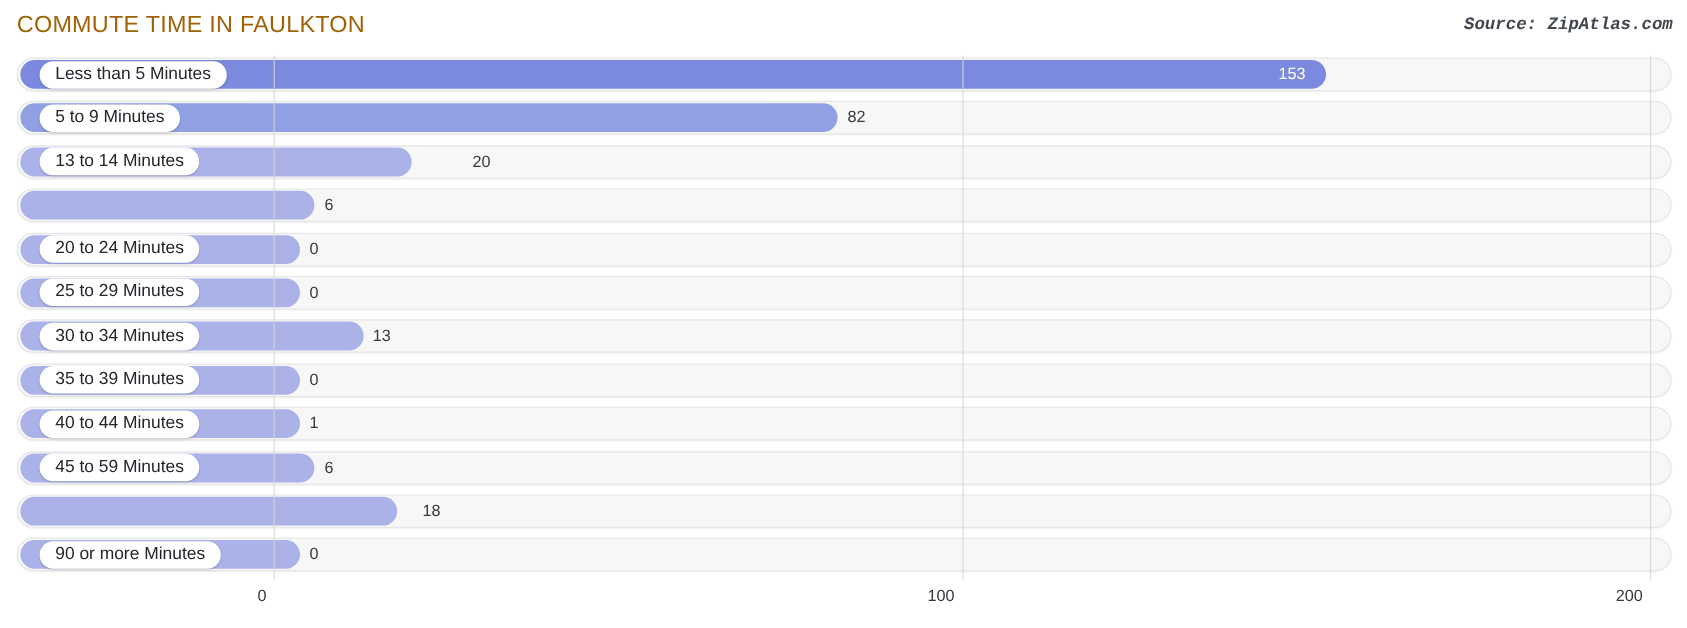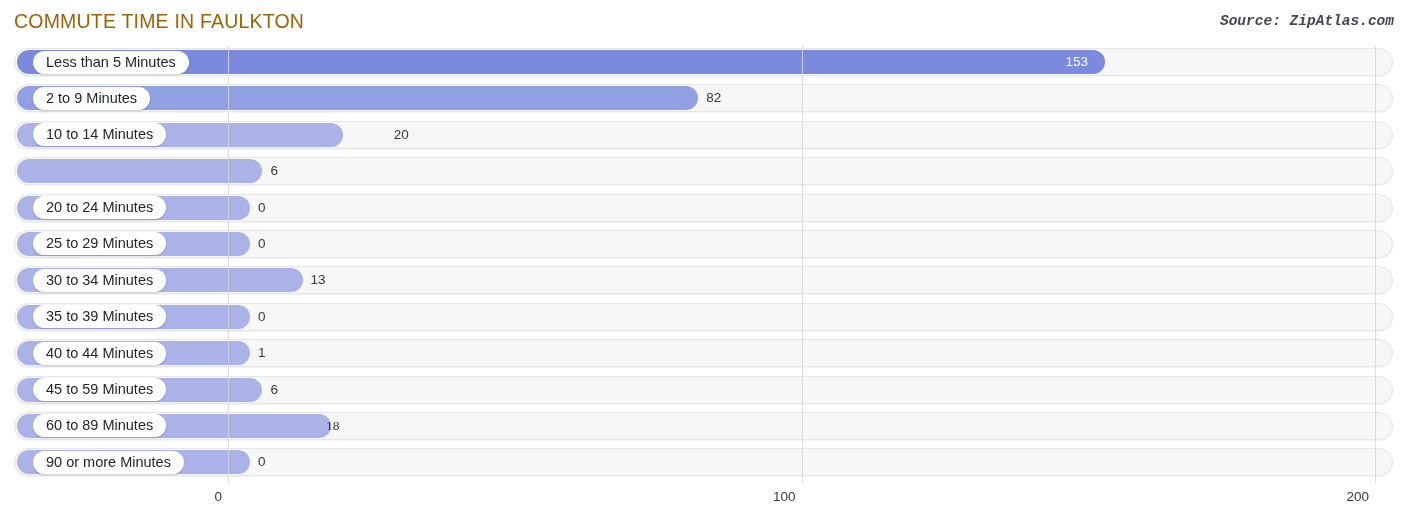--- a/index.html
+++ b/index.html
@@ -181,27 +181,27 @@
   <div id="rows">
       <div class="row">
         <div class="track"></div>
         <div class="bar dark" style="width: 1088.45px;"></div>
         <div class="pill">Less than 5 Minutes</div>
         <div class="val-in" style="left: 1065.45px;">153</div>
       </div>
       <div class="row">
         <div class="track"></div>
         <div class="bar mid" style="width: 681.27px;"></div>
-        <div class="pill">2 to 9 Minutes</div>
+        <div class="pill">5 to 9 Minutes</div>
         <div class="val-out" style="left: 706.27px;">82</div>
       </div>
       <div class="row">
         <div class="track"></div>
         <div class="bar" style="width: 325.7px;"></div>
-        <div class="pill">10 to 14 Minutes</div>
+        <div class="pill">13 to 14 Minutes</div>
         <div class="val-out" style="left: 350.7px; margin-left: 43px;">20</div>
       </div>
       <div class="row">
         <div class="track"></div>
         <div class="bar" style="width: 245.41px;"></div>
         <div class="val-out" style="left: 270.41px;">6</div>
       </div>
       <div class="row">
         <div class="track"></div>
         <div class="bar" style="width: 233px;"></div>
@@ -234,22 +234,21 @@
       </div>
       <div class="row">
         <div class="track"></div>
         <div class="bar" style="width: 245.41px;"></div>
         <div class="pill">45 to 59 Minutes</div>
         <div class="val-out" style="left: 270.41px;">6</div>
       </div>
       <div class="row">
         <div class="track"></div>
         <div class="bar" style="width: 314.23px;"></div>
-        <div class="pill">60 to 89 Minutes</div>
-        <div class="val-out" style="left: 326px; font-family: Liberation Serif, serif;">18</div>
+        <div class="val-out" style="left: 352px;">18</div>
       </div>
       <div class="row">
         <div class="track"></div>
         <div class="bar" style="width: 233px;"></div>
         <div class="pill">90 or more Minutes</div>
         <div class="val-out" style="left: 258px;">0</div>
       </div>
     </div>
 </div>
 

